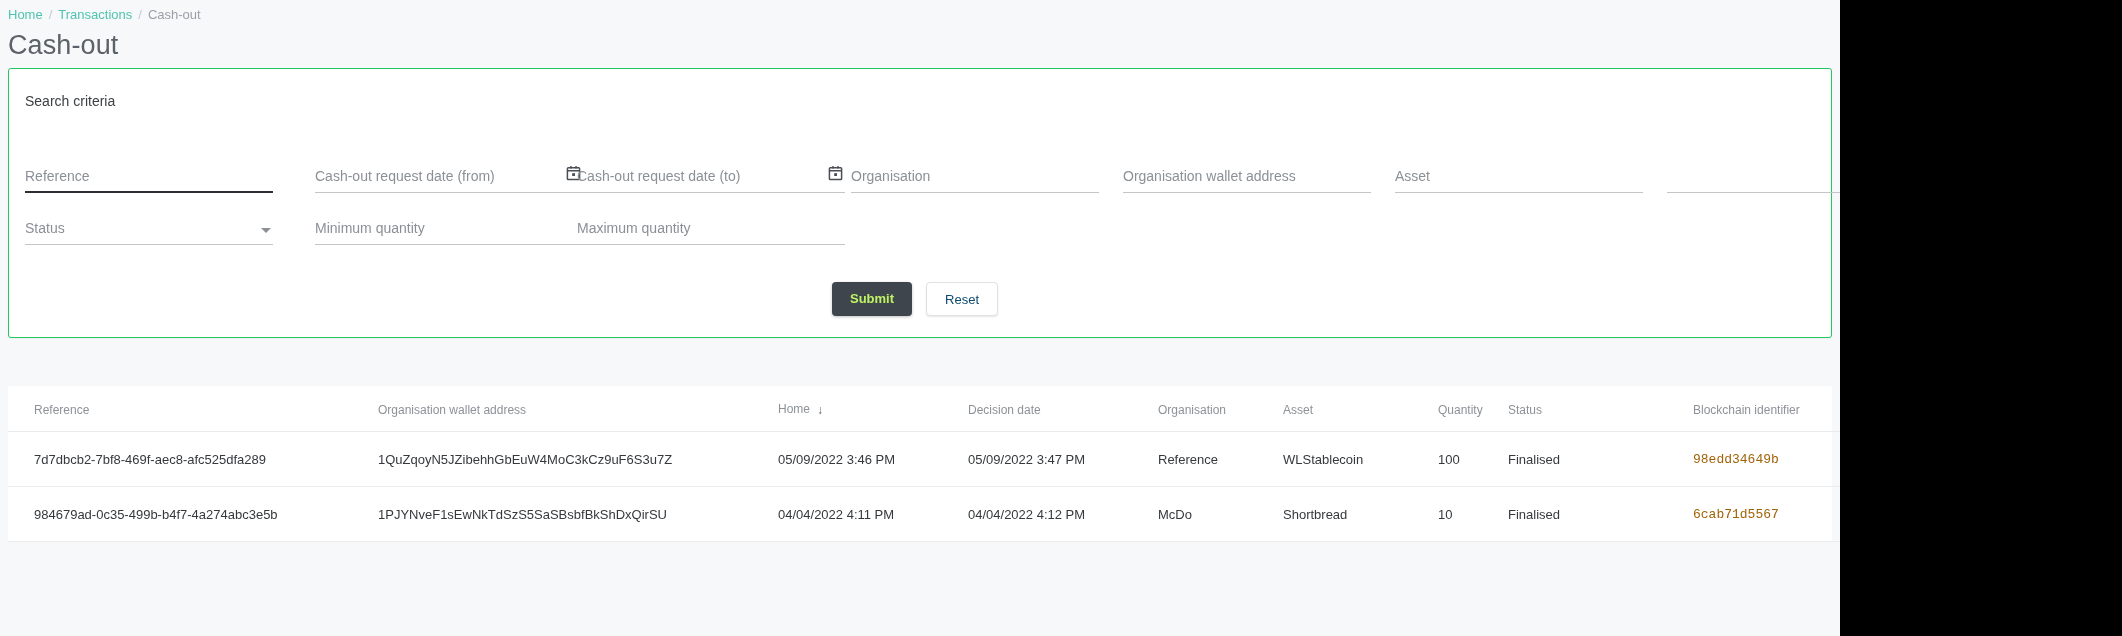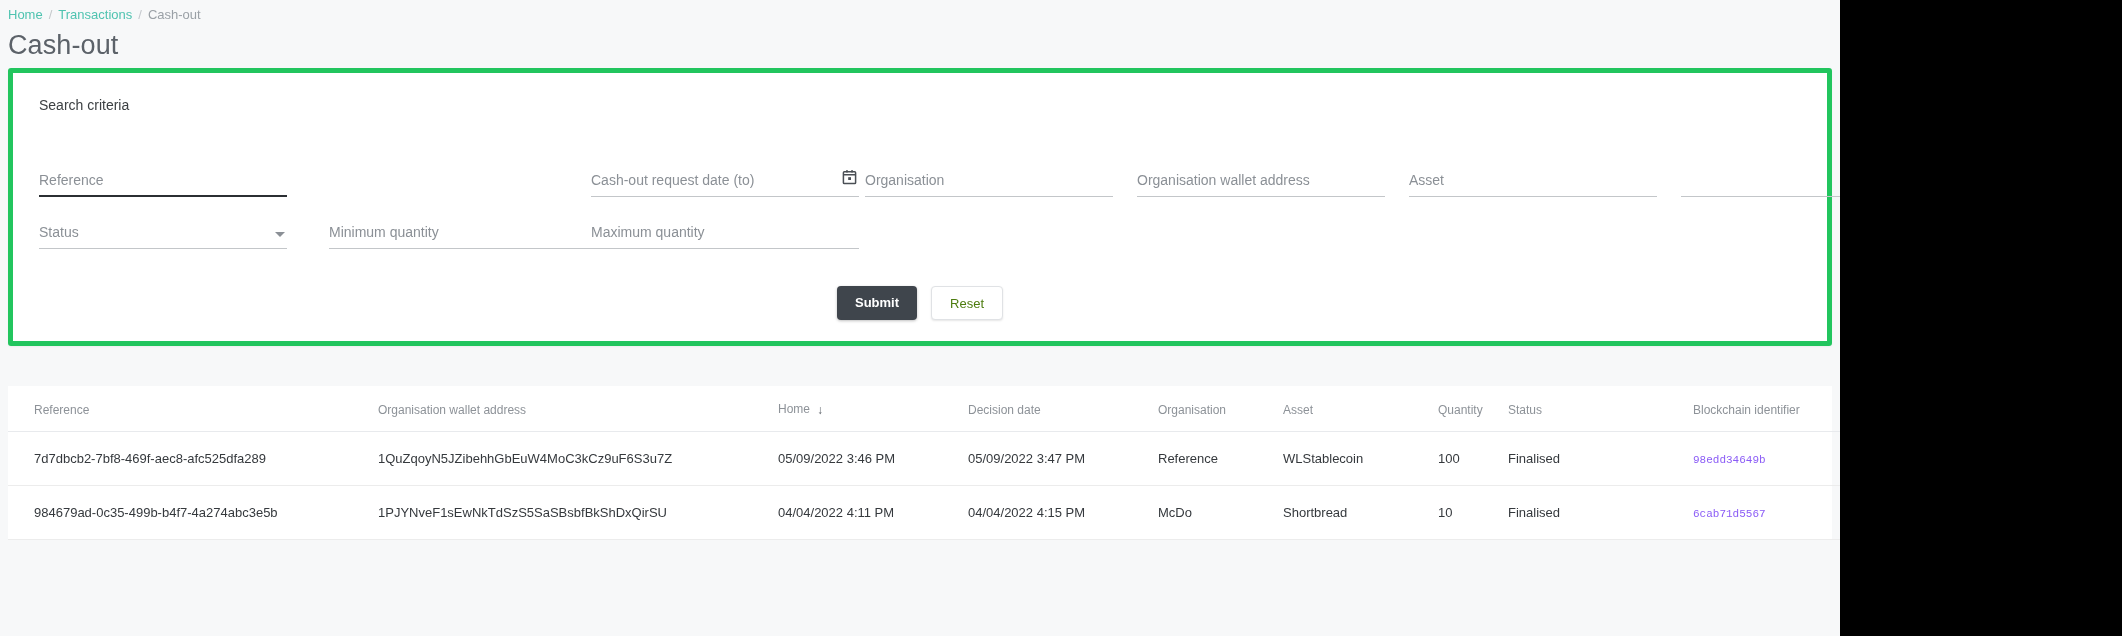--- a/index.html
+++ b/index.html
@@ -62,24 +62,24 @@
     letter-spacing: 0.1px;
   }
 
   
   .card {
     position: absolute;
     left: 8px;
     top: 68px;
     width: 1824px;
     background: #ffffff;
-    border: 5px solid #22c55e;
+    border: 1px solid #22c55e;
     border-radius: 3px;
     box-shadow: 0 1px 2px rgba(0,0,0,0.04);
-    padding: 20px 26px 18px 26px;
+    padding: 20px 26px 18px 16px;
   }
   .card-title {
     font-size: 14px;
     color: #3c4043;
     font-weight: 400;
     margin: 4px 0 0 0;
   }
 
   .form-row {
     position: relative;
@@ -142,27 +142,27 @@
     border-radius: 4px;
     padding: 0 18px;
     height: 34px;
     line-height: 34px;
     cursor: pointer;
     border: none;
     white-space: nowrap;
   }
   .btn-primary {
     background: #3f454c;
-    color: #ffffff;
+    color: #bef264;
     font-weight: bold;
     box-shadow: 0 1px 3px rgba(0,0,0,0.25);
   }
   .btn-secondary {
     background: #ffffff;
-    color: #4d7c0f;
+    color: #0c4a6e;
     border: 1px solid #e0e2e5;
     box-shadow: 0 1px 2px rgba(0,0,0,0.10);
   }
 
   
   .table-wrap {
     position: absolute;
     left: 8px;
     top: 386px;
     width: 1824px;
@@ -191,23 +191,23 @@
     overflow: hidden;
   }
   .sort-arrow {
     display: inline-block;
     margin-left: 7px;
     font-size: 12px;
     color: #5c6269;
     vertical-align: -1px;
   }
   .chain-link {
-    color: #8b5cf6;
+    color: #a16207;
     font-family: "Liberation Mono", monospace;
-    font-size: 11px;
+    font-size: 13px;
     text-decoration: none;
   }
   
   .c-ref   { width: 370px; padding-left: 26px !important; }
   .c-wal   { width: 400px; }
   .c-date  { width: 190px; }
   .c-ddate { width: 190px; }
   .c-org   { width: 125px; }
   .c-asset { width: 155px; }
   .c-qty   { width: 70px; margin-left: 32px; }
@@ -231,20 +231,33 @@
     <div class="card">
       <div class="card-title">Search criteria</div>
 
       <div class="form-row row1">
 
         <div class="field focused" style="left:0px; width:248px;">
           <span class="label">Reference</span>
           <span class="underline"></span>
         </div>
 
+        <div class="field" style="left:290px; width:268px;">
+          <span class="label">Cash-out request date (from)</span>
+          <span class="cal-icon">
+            <svg viewBox="0 0 16 16" width="15" height="16" aria-hidden="true">
+              <rect x="1.5" y="2.5" width="13" height="12.5" rx="1" fill="none" stroke="#4a4f55" stroke-width="1.6"></rect>
+              <line x1="1.5" y1="5.6" x2="14.5" y2="5.6" stroke="#4a4f55" stroke-width="1.6"></line>
+              <rect x="4.5" y="0.6" width="1.6" height="2.6" fill="#4a4f55"></rect>
+              <rect x="9.9" y="0.6" width="1.6" height="2.6" fill="#4a4f55"></rect>
+              <rect x="6.6" y="8.2" width="3" height="3" fill="#4a4f55"></rect>
+            </svg>
+          </span>
+          <span class="underline"></span>
+        </div>
 
         <div class="field" style="left:552px; width:268px;">
           <span class="label">Cash-out request date (to)</span>
           <span class="cal-icon">
             <svg viewBox="0 0 16 16" width="15" height="16" aria-hidden="true">
               <rect x="1.5" y="2.5" width="13" height="12.5" rx="1" fill="none" stroke="#4a4f55" stroke-width="1.6"></rect>
               <line x1="1.5" y1="5.6" x2="14.5" y2="5.6" stroke="#4a4f55" stroke-width="1.6"></line>
               <rect x="4.5" y="0.6" width="1.6" height="2.6" fill="#4a4f55"></rect>
               <rect x="9.9" y="0.6" width="1.6" height="2.6" fill="#4a4f55"></rect>
               <rect x="6.6" y="8.2" width="3" height="3" fill="#4a4f55"></rect>
@@ -322,21 +335,21 @@
             <td class="c-org">Reference</td>
             <td class="c-asset">WLStablecoin</td>
             <td class="c-qty">100</td>
             <td class="c-stat">Finalised</td>
             <td class="c-chain"><a href="#" class="chain-link">98edd34649b</a></td>
           </tr>
           <tr>
             <td class="c-ref">984679ad-0c35-499b-b4f7-4a274abc3e5b</td>
             <td class="c-wal">1PJYNveF1sEwNkTdSzS5SaSBsbfBkShDxQirSU</td>
             <td class="c-date">04/04/2022 4:11 PM</td>
-            <td class="c-ddate">04/04/2022 4:15 PM</td>
+            <td class="c-ddate">04/04/2022 4:12 PM</td>
             <td class="c-org">McDo</td>
             <td class="c-asset">Shortbread</td>
             <td class="c-qty">10</td>
             <td class="c-stat">Finalised</td>
             <td class="c-chain"><a href="#" class="chain-link">6cab71d5567</a></td>
           </tr>
         </tbody>
       </table>
     </div>
 

